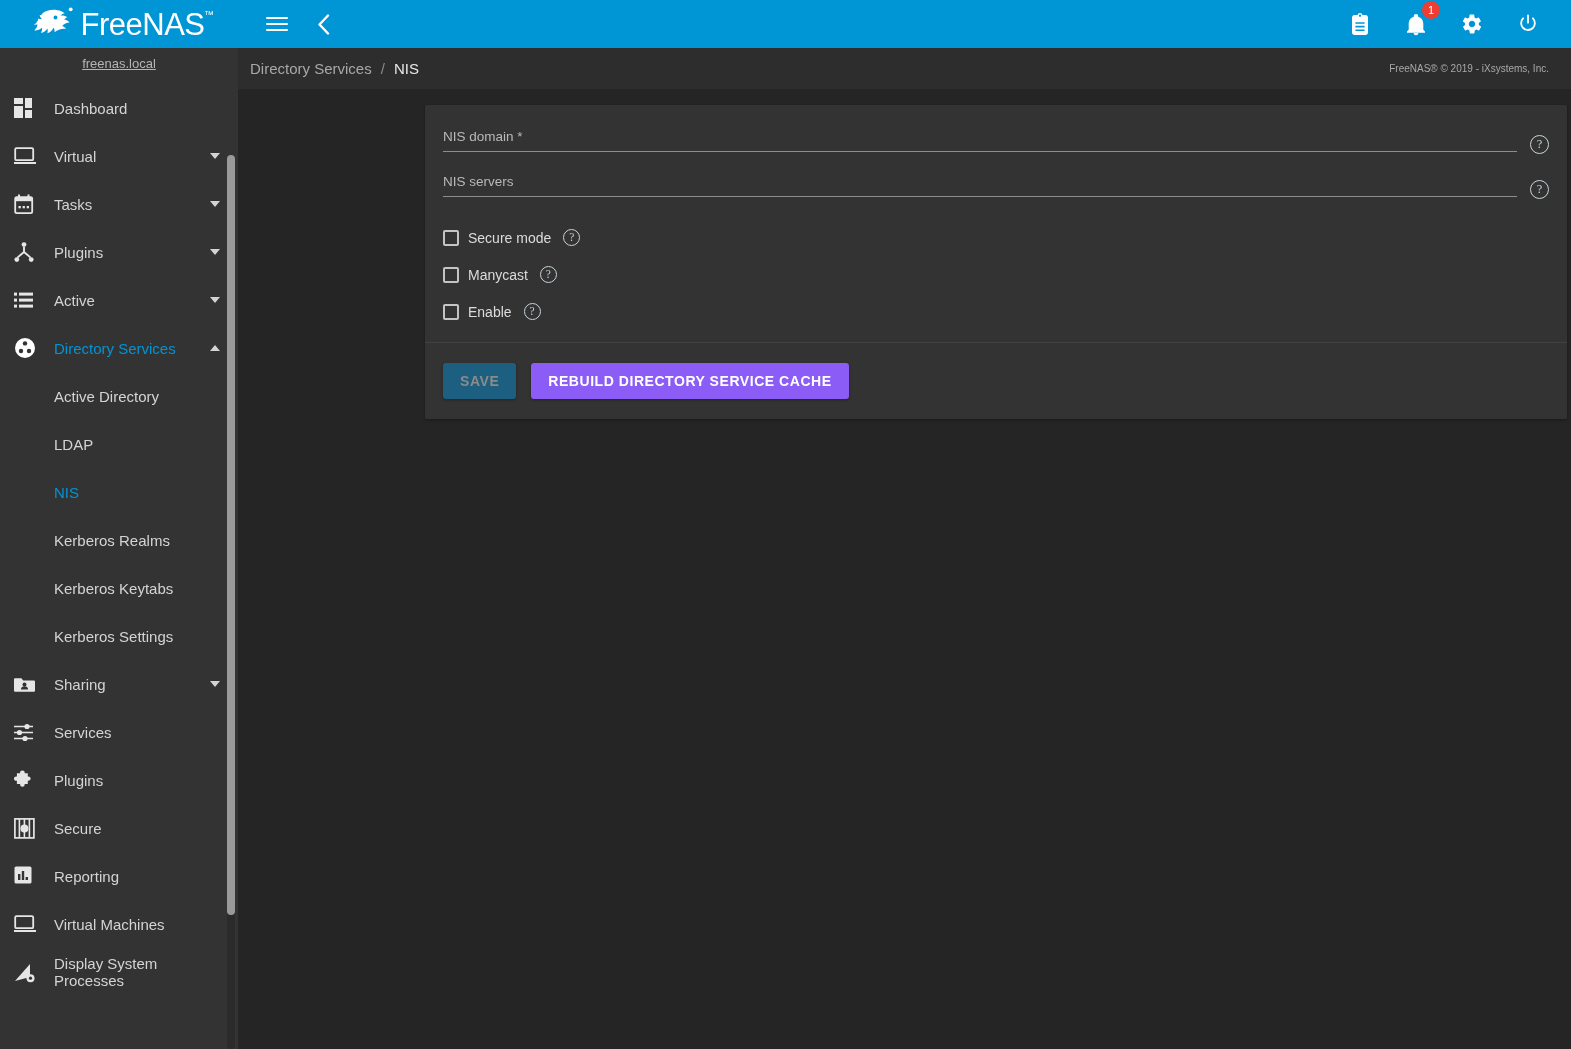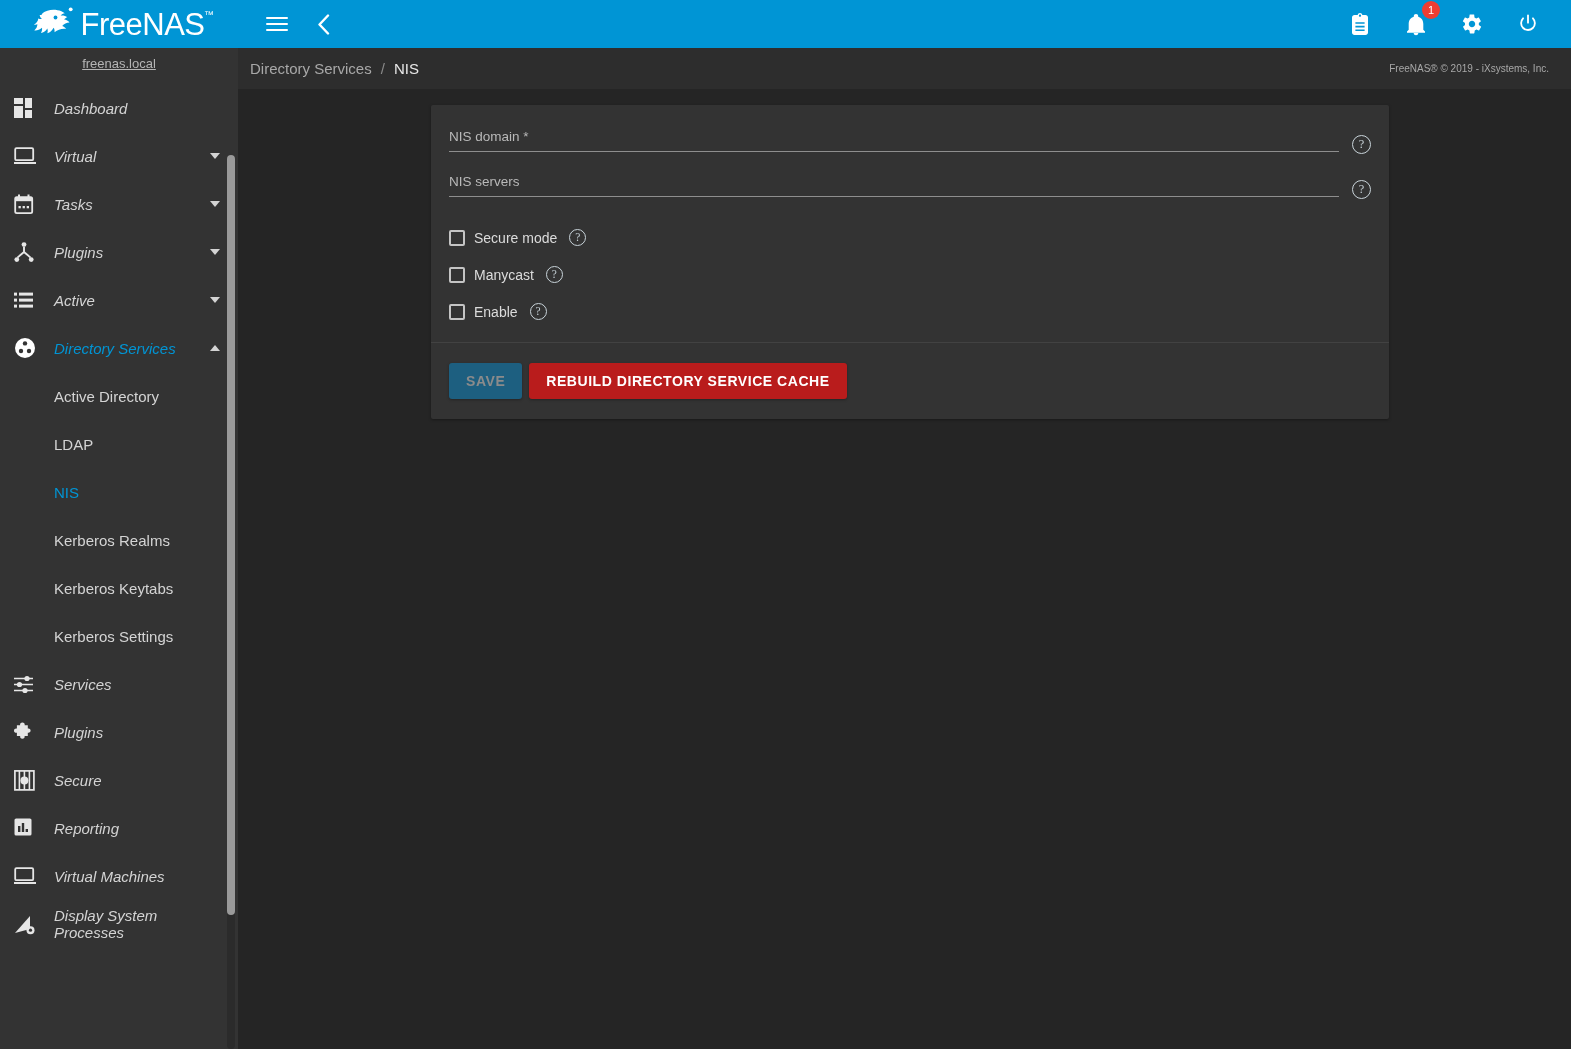--- a/index.html
+++ b/index.html
@@ -86,21 +86,21 @@
     padding: 0 18px 0 14px;
     color: #d4d4d4; font-size: 15px;
     cursor: pointer;
     position: relative;
   }
   .nav-item .ic {
     width: 36px; flex: 0 0 36px;
     display: flex; align-items: center; justify-content: flex-start;
     color: #e6e6e6;
   }
-  .nav-item .lbl { flex: 1 1 auto; padding-left: 4px; font-style: italic; }
+  .nav-item .lbl { flex: 1 1 auto; padding-left: 4px; }
   .nav-item.active .lbl { color: #0095d5; }
   .nav-item.active .ic { color: #ffffff; }
   .caret {
     width: 0; height: 0; flex: 0 0 auto;
     border-left: 5.5px solid transparent;
     border-right: 5.5px solid transparent;
     border-top: 6px solid #d4d4d4;
     margin-left: 8px;
   }
   .caret.up {
@@ -149,22 +149,22 @@
   .copyright { color: #a8a8a8; font-size: 10px; }
 
   
   .content {
     position: absolute; top: 89px; left: 238px;
     width: 1333px; height: 960px;
     background: #252525;
     overflow: hidden;
   }
   .card {
-    position: absolute; top: 16px; left: 193px;
-    width: 958px;
+    position: absolute; top: 16px; left: 187px;
+    width: 1142px;
     background: #333333;
     border-radius: 2px;
     box-shadow: 0 1px 3px rgba(0,0,0,0.35);
   }
   .card-body { padding: 24px 18px 12px 18px; }
 
   .field { position: relative; margin: 0 0 22px 0; padding: 0 32px 0 0; }
   .field-label {
     color: #b9b9b9; font-size: 13.5px;
     margin-bottom: 7px; display: block;
@@ -223,21 +223,21 @@
   .btn {
     border: none; border-radius: 3px;
     font-size: 14px; font-weight: 700;
     letter-spacing: 0.55px;
     font-family: "Liberation Sans", sans-serif;
     padding: 0 17px; height: 36px;
     cursor: pointer;
     box-shadow: 0 1px 3px rgba(0,0,0,0.3);
   }
   .btn-disabled { background: #1d5f80; color: #8b8b8b; cursor: default; }
-  .btn-primary { background: #b91c1c; color: #ffffff; }
+  .btn-primary { background: #8b5cf6; color: #ffffff; margin-left: 8px; }
 </style>
 </head>
 <body>
 
 <div class="topbar">
 
   <div class="logo-zone">
     <div class="logo-wrap">
       <span>
         <svg width="40" height="31" viewBox="0 0 40 31" aria-hidden="true">
@@ -399,20 +399,31 @@
         <span>Kerberos Realms</span>
       </div>
       <div class="subnav-item">
         <span>Kerberos Keytabs</span>
       </div>
       <div class="subnav-item">
         <span>Kerberos Settings</span>
       </div>
     </div>
 
+    <div class="nav-item">
+      <span class="ic">
+        <svg width="22" height="18" viewBox="0 0 22 18" aria-hidden="true">
+          <path d="M1 3.2h6.4l1.8 2.2H20a1 1 0 0 1 1 1v9.4a1 1 0 0 1-1 1H1a1 1 0 0 1-1-1V4.2a1 1 0 0 1 1-1z" fill="#e6e6e6"></path>
+          <circle cx="10.5" cy="9.4" r="2" fill="#333333"></circle>
+          <path d="M6.9 14.6c0-2.2 1.6-3.4 3.6-3.4s3.6 1.2 3.6 3.4z" fill="#333333"></path>
+        </svg>
+      </span>
+      <span class="lbl">Sharing</span>
+      <span class="caret"></span>
+    </div>
 
     <div class="nav-item">
       <span class="ic">
         <svg width="21" height="19" viewBox="0 0 21 19" aria-hidden="true">
           <path stroke="#e6e6e6" stroke-width="1.7" d="M0 3.5h19M0 9.5h19M0 15.5h19"></path>
           <circle cx="13" cy="3.5" r="2.6" fill="#e6e6e6"></circle>
           <circle cx="5.5" cy="9.5" r="2.6" fill="#e6e6e6"></circle>
           <circle cx="11" cy="15.5" r="2.6" fill="#e6e6e6"></circle>
         </svg>
       </span>

